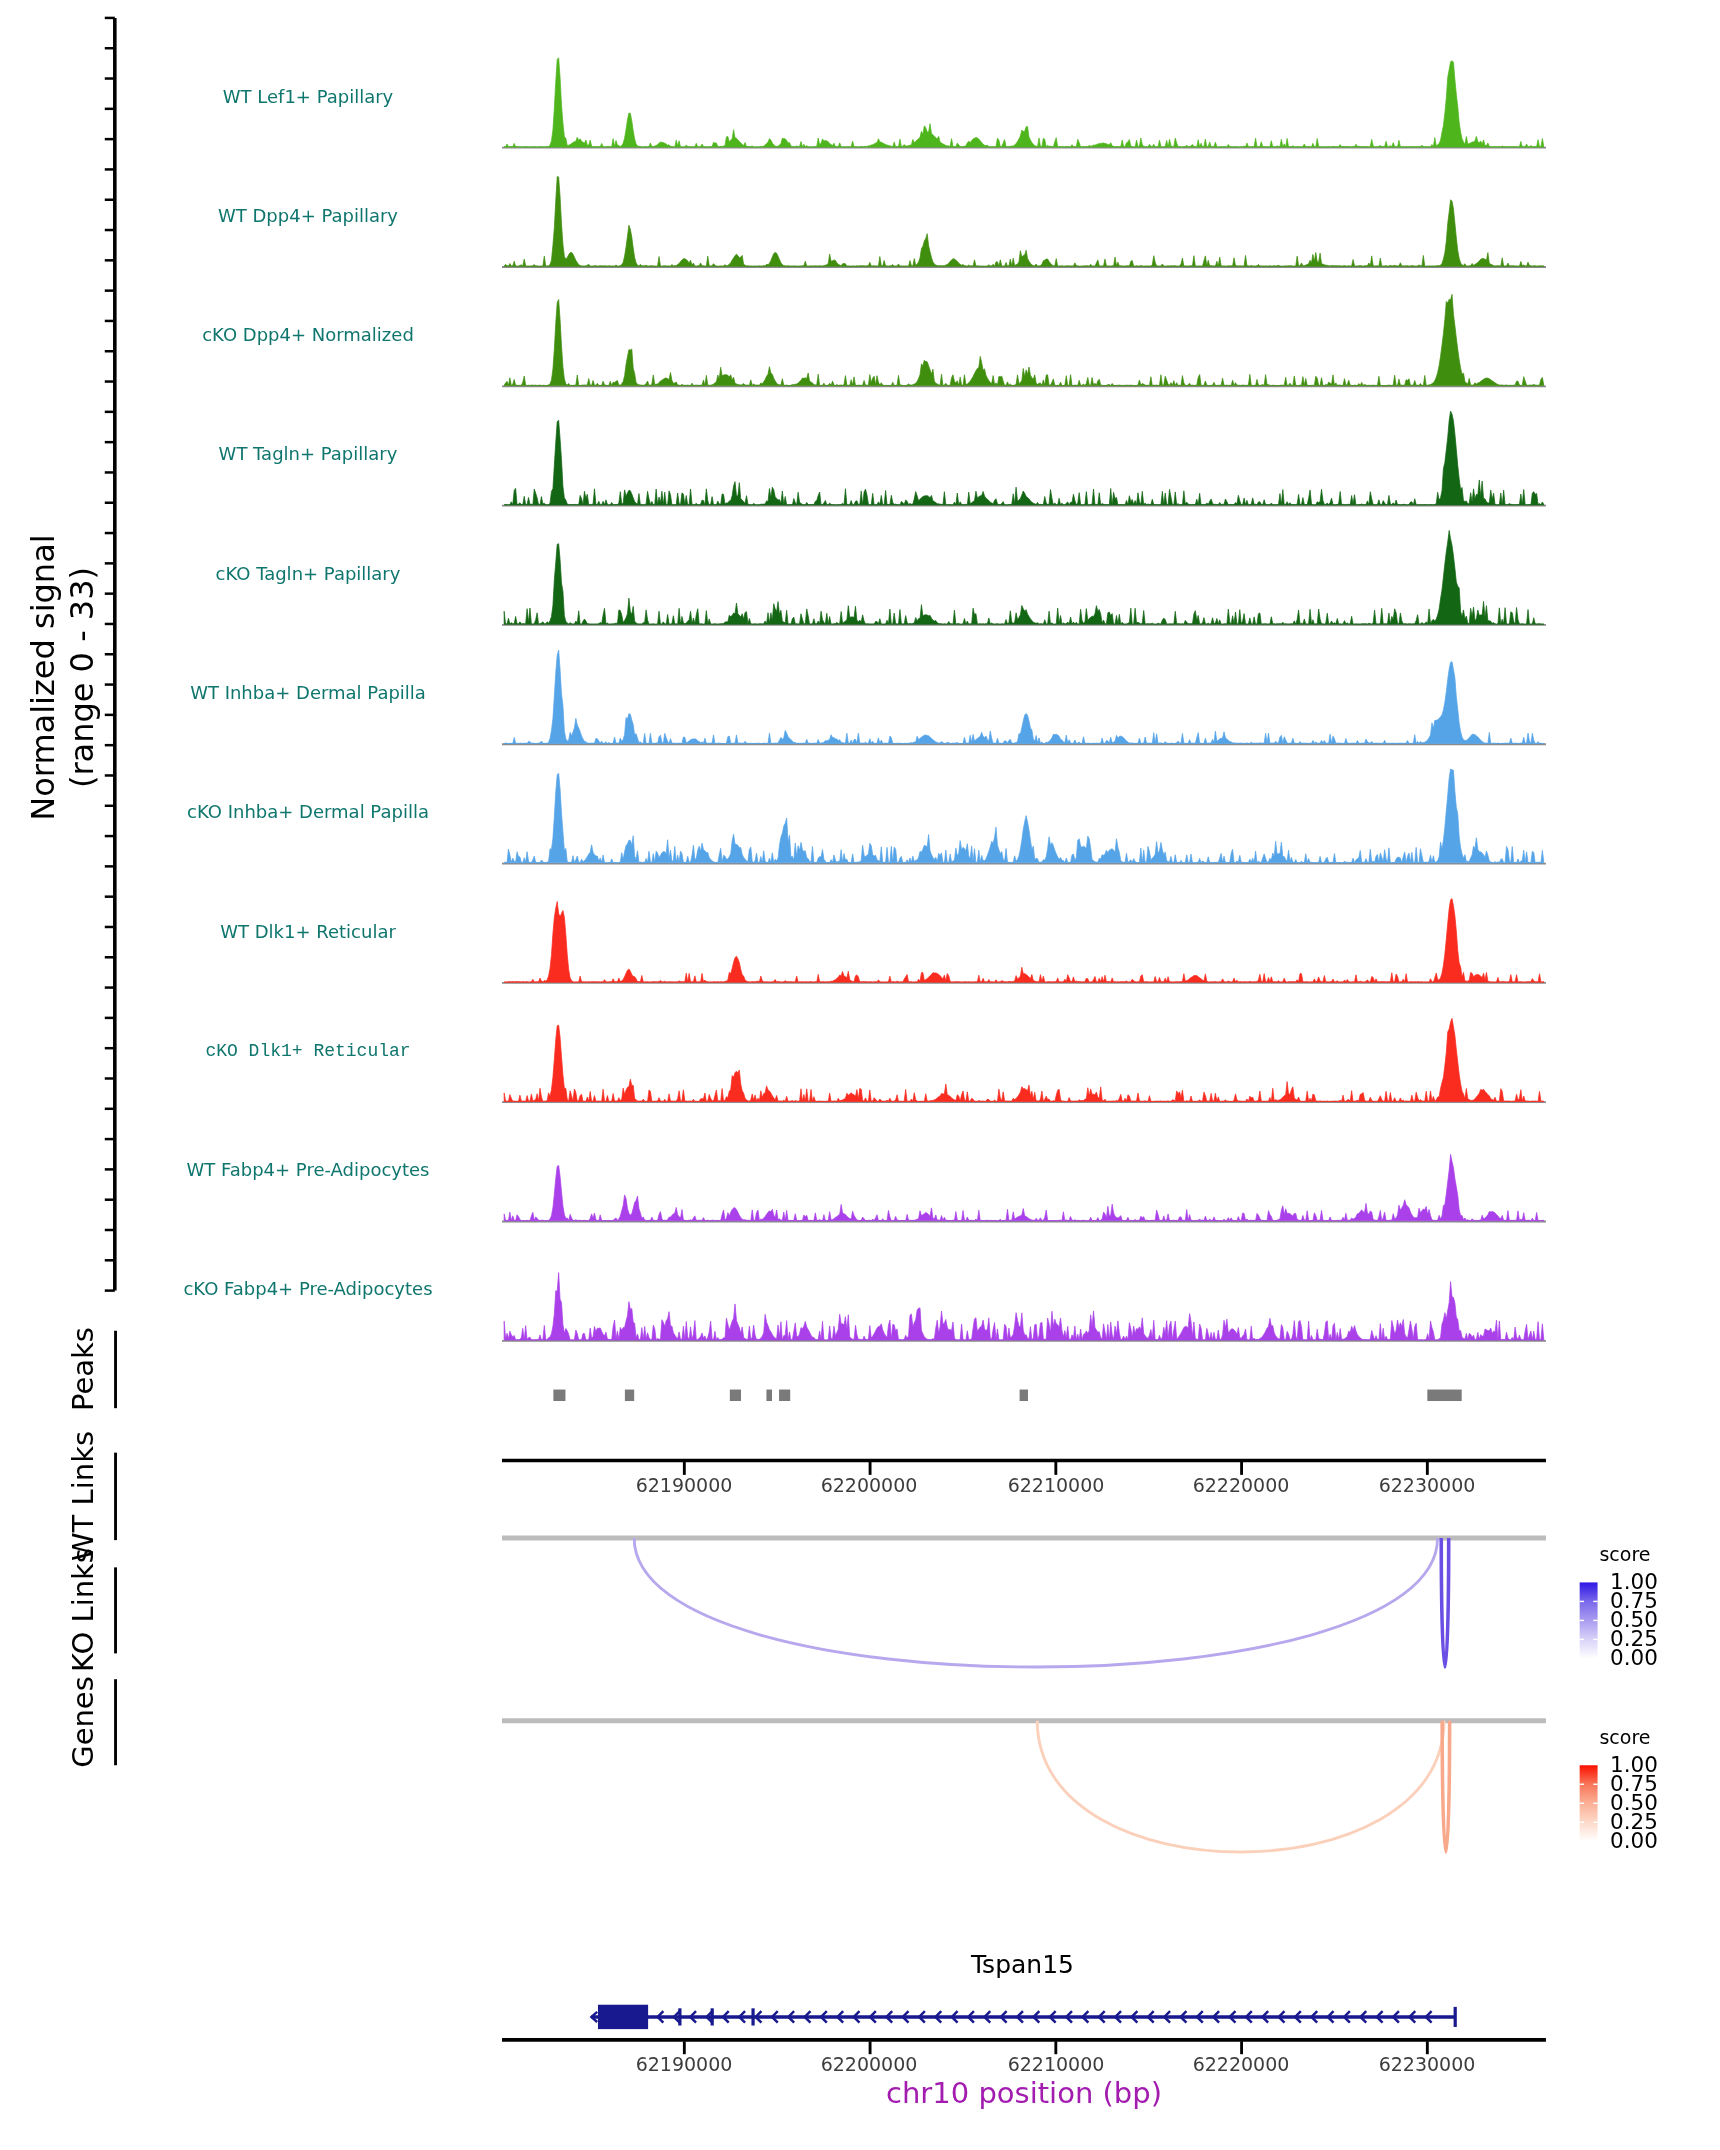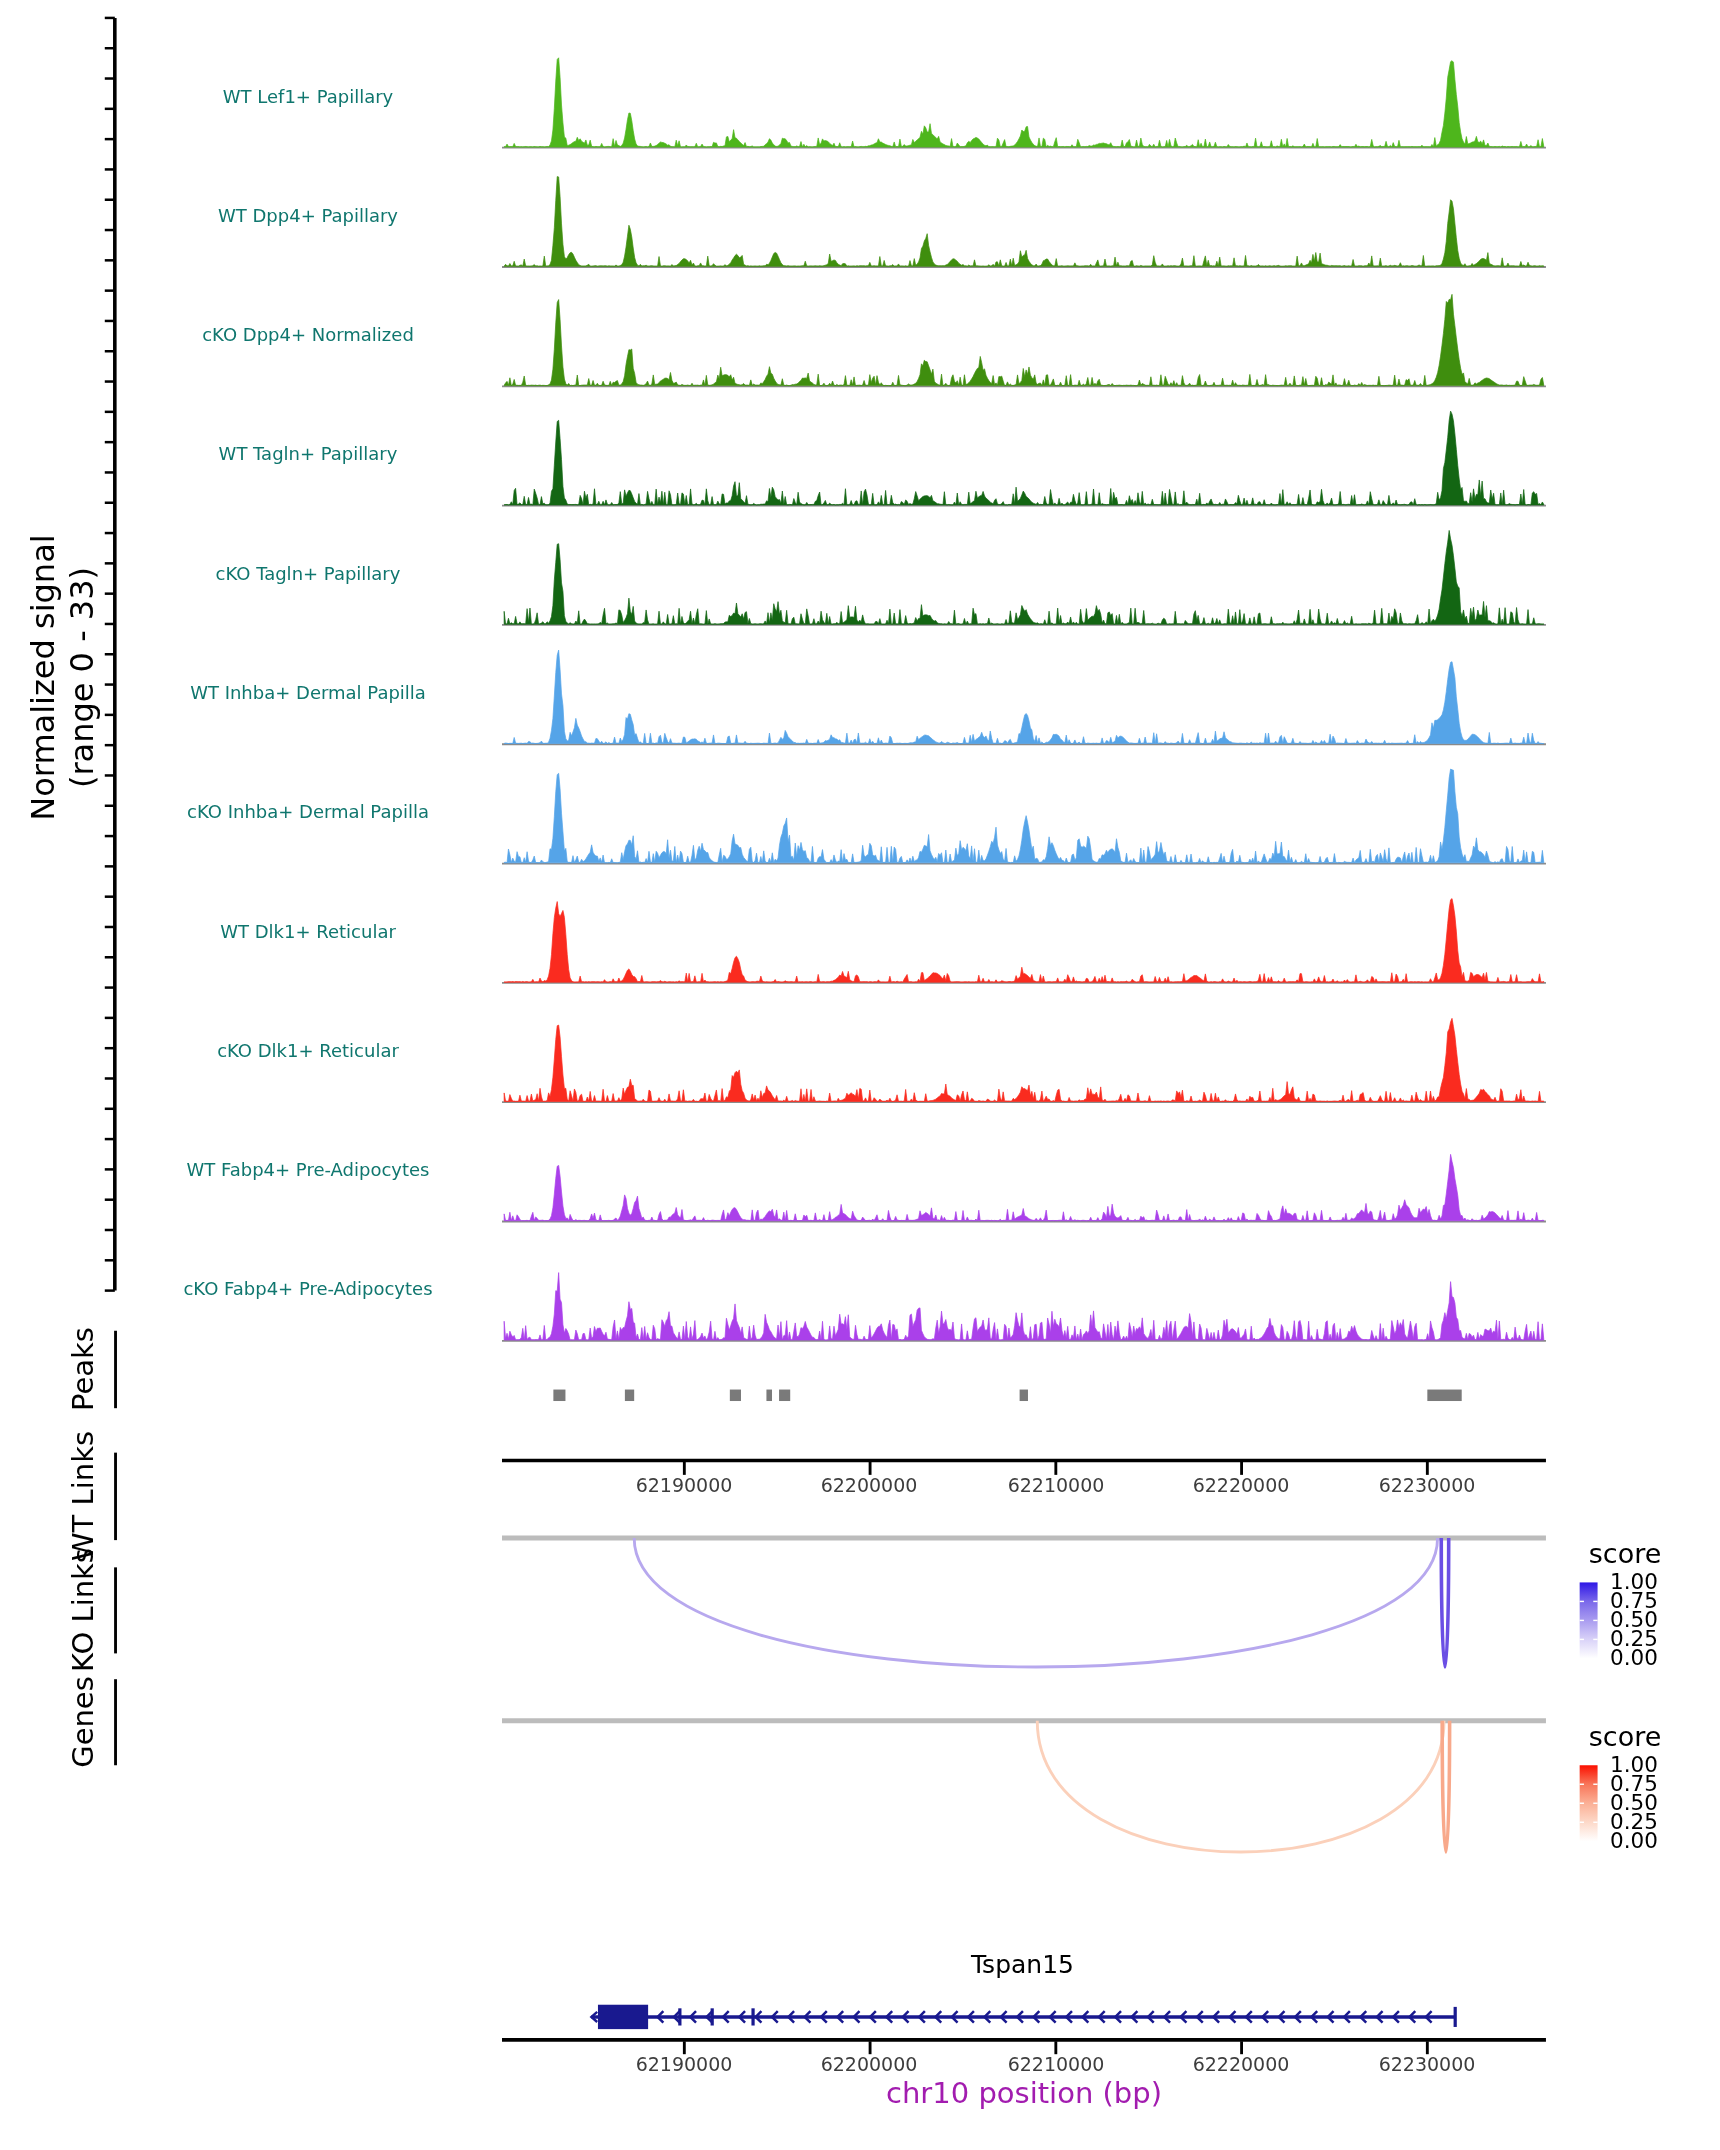--- a/index.html
+++ b/index.html
@@ -8,21 +8,21 @@
   .abs{position:absolute;}
   #gfx{position:absolute;left:0;top:0;}
   .track-label{left:93px;width:430px;height:34px;line-height:34px;text-align:center;
                font-size:18px;color:#0f766e;white-space:nowrap;}
   .tick-label{width:186px;height:29px;line-height:29px;text-align:center;
               font-size:19px;color:#3d3d3d;}
   .rot-label{transform:rotate(-90deg);text-align:center;font-size:29px;color:#000;
              width:229px;height:34px;line-height:34px;white-space:nowrap;}
   .yaxis-label{transform:rotate(-90deg);text-align:center;font-size:32px;color:#000;
                width:444px;height:79px;line-height:39px;white-space:nowrap;}
-  .legend-title{width:108px;height:32px;line-height:32px;font-size:27px;color:#000;text-align:center;}
+  .legend-title{width:108px;height:32px;line-height:32px;font-size:19px;color:#000;text-align:center;}
   .legend-num{left:1610px;width:86px;height:21.5px;line-height:21.5px;font-size:21.5px;color:#000;text-align:left;}
   .gene-label{left:915px;width:215px;height:23px;line-height:23px;font-size:25px;color:#000;text-align:center;}
   .xaxis-label{left:737px;width:574px;height:34px;line-height:34px;font-size:29px;color:#a21caf;text-align:center;}
 </style>
 </head>
 <body>
 
 <div class="canvas">
 
   <svg id="gfx" width="1721" height="2151" viewBox="0 0 2400 3000">
@@ -214,21 +214,21 @@
   </div>
 
   <div class="abs track-label" style="top:80px;">WT Lef1+ Papillary</div>
   <div class="abs track-label" style="top:199px;">WT Dpp4+ Papillary</div>
   <div class="abs track-label" style="top:318px;">cKO Dpp4+ Normalized</div>
   <div class="abs track-label" style="top:437px;">WT Tagln+ Papillary</div>
   <div class="abs track-label" style="top:557px;">cKO Tagln+ Papillary</div>
   <div class="abs track-label" style="top:676px;">WT Inhba+ Dermal Papilla</div>
   <div class="abs track-label" style="top:795px;">cKO Inhba+ Dermal Papilla</div>
   <div class="abs track-label" style="top:915px;">WT Dlk1+ Reticular</div>
-  <div class="abs track-label" style="top:1034px;">cKO Dlk1+ Reticular</div>
+  <div class="abs track-label" style="top:1034px;font-family:Liberation Mono, monospace;">cKO Dlk1+ Reticular</div>
   <div class="abs track-label" style="top:1153px;">WT Fabp4+ Pre-Adipocytes</div>
   <div class="abs track-label" style="top:1272px;">cKO Fabp4+ Pre-Adipocytes</div>
 
   <div class="abs rot-label" style="left:-32px;top:1352px;">Peaks</div>
   <div class="abs rot-label" style="left:-32px;top:1479px;">WT Links</div>
   <div class="abs rot-label" style="left:-32px;top:1593px;">KO Links</div>
   <div class="abs rot-label" style="left:-32px;top:1705px;">Genes</div>
 
   <div class="abs tick-label" style="left:591px;top:1471px;">62190000</div>
   <div class="abs tick-label" style="left:776px;top:1471px;">62200000</div>

